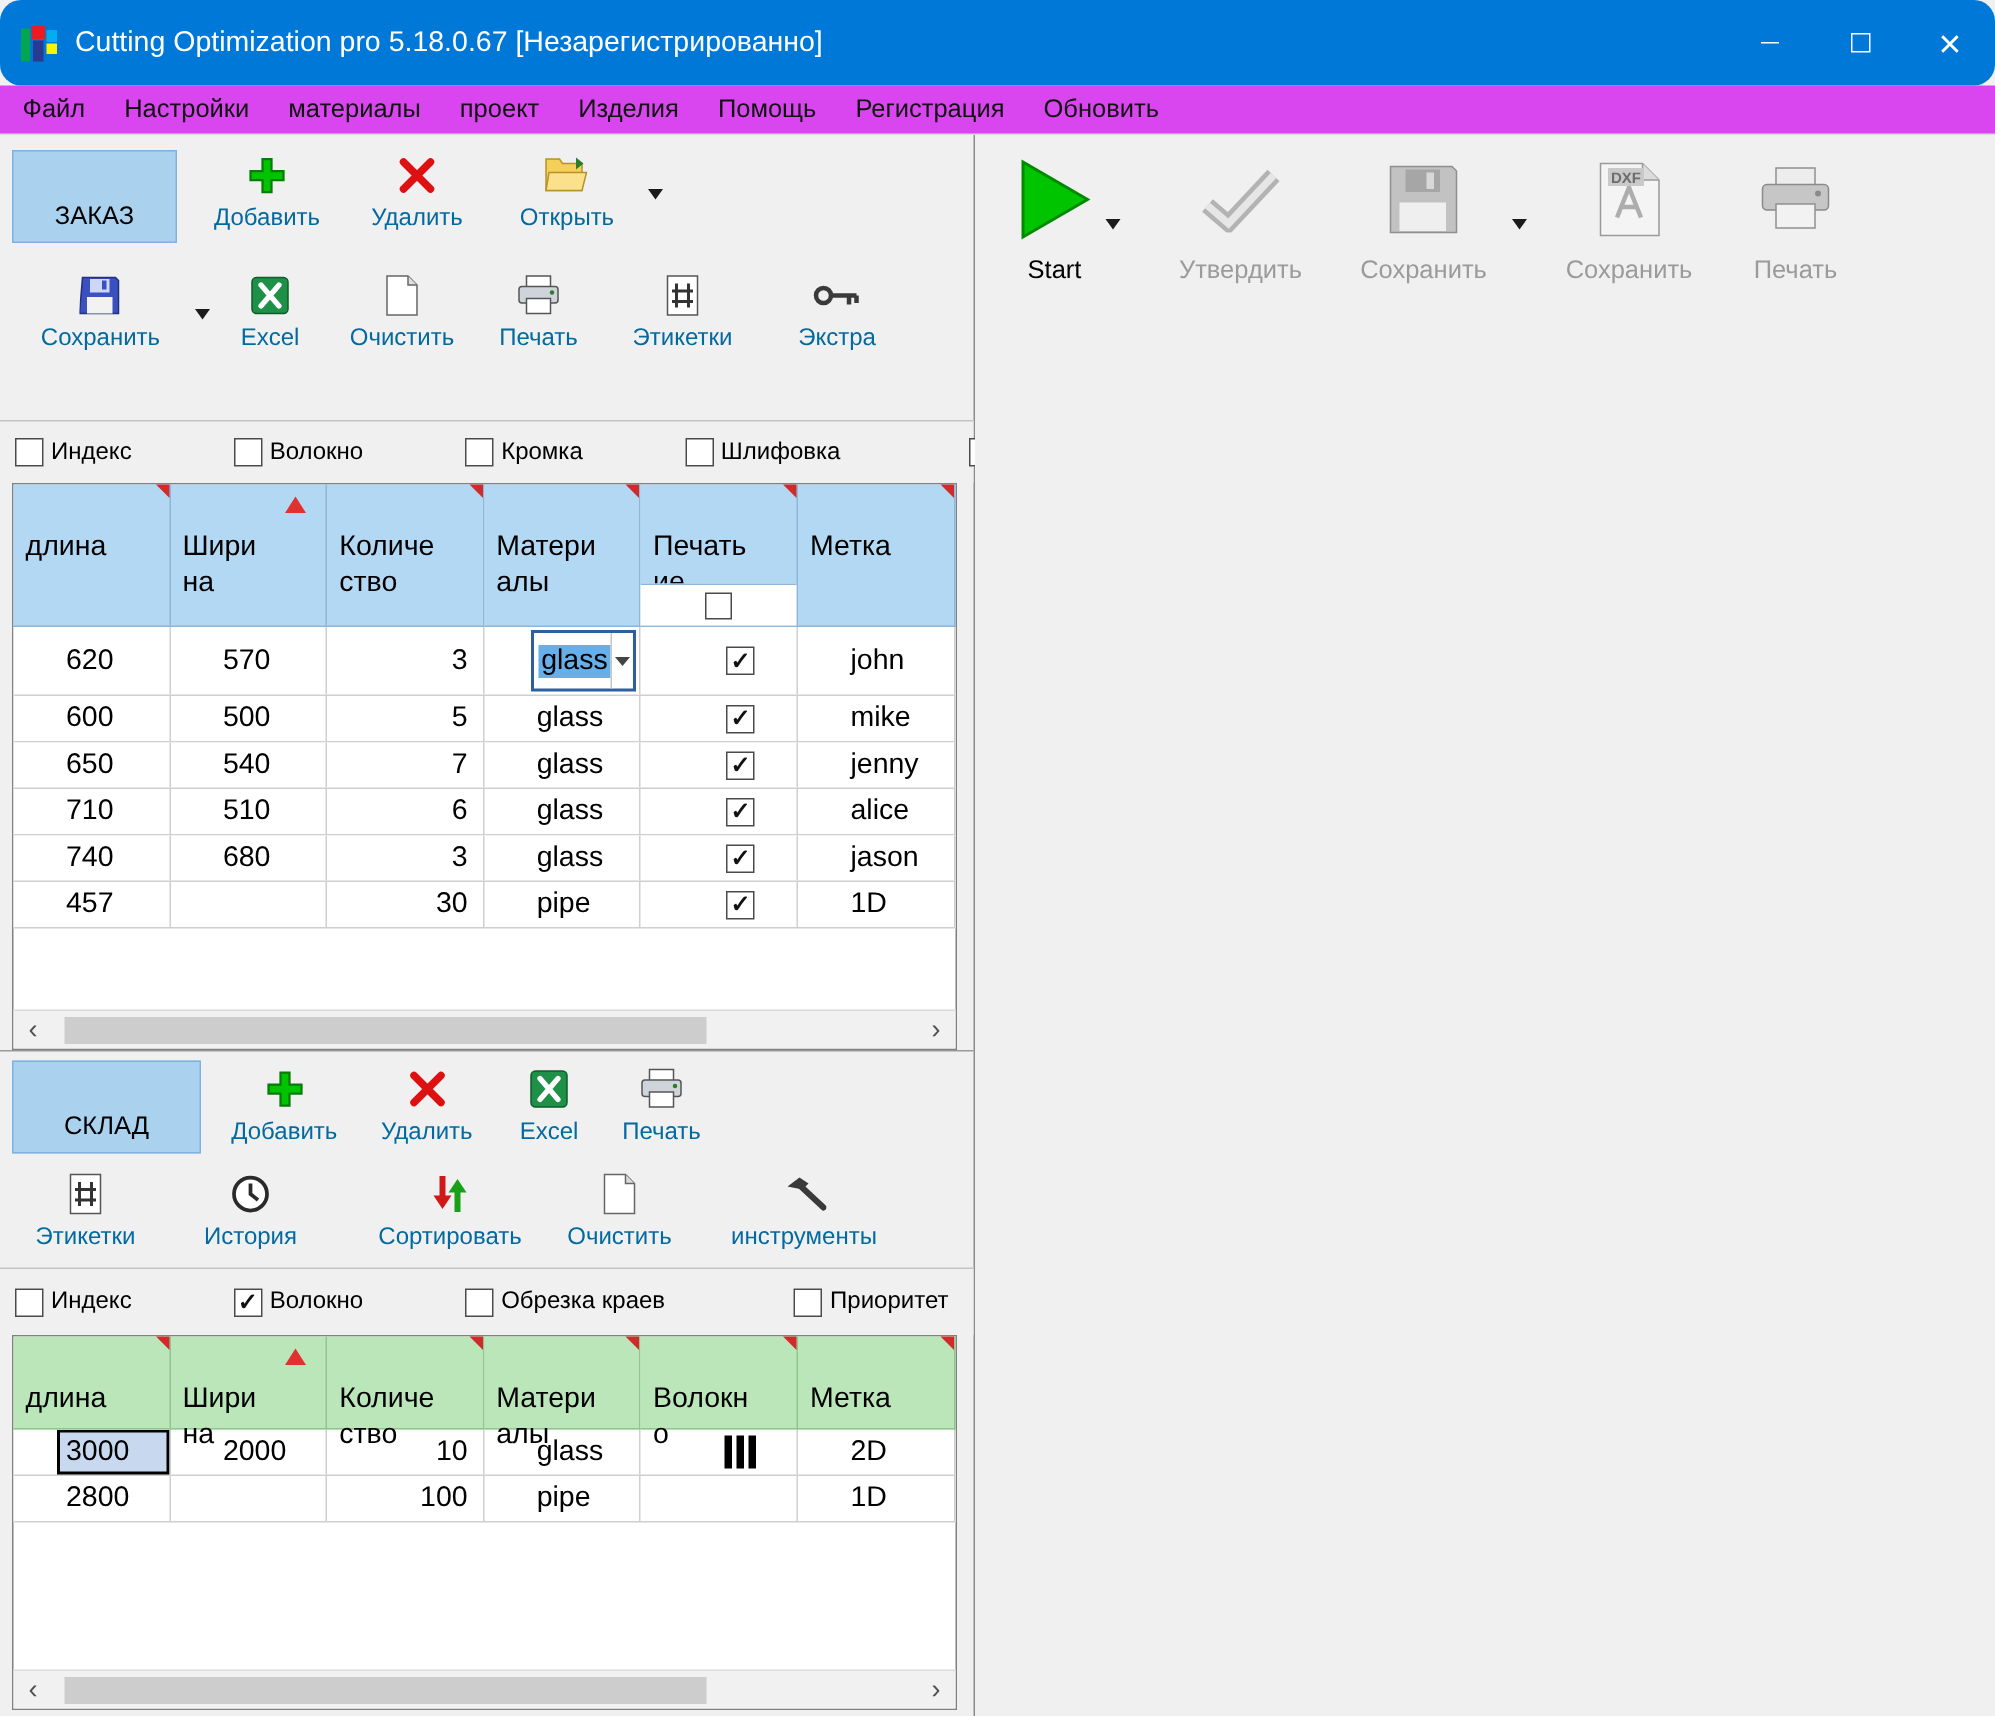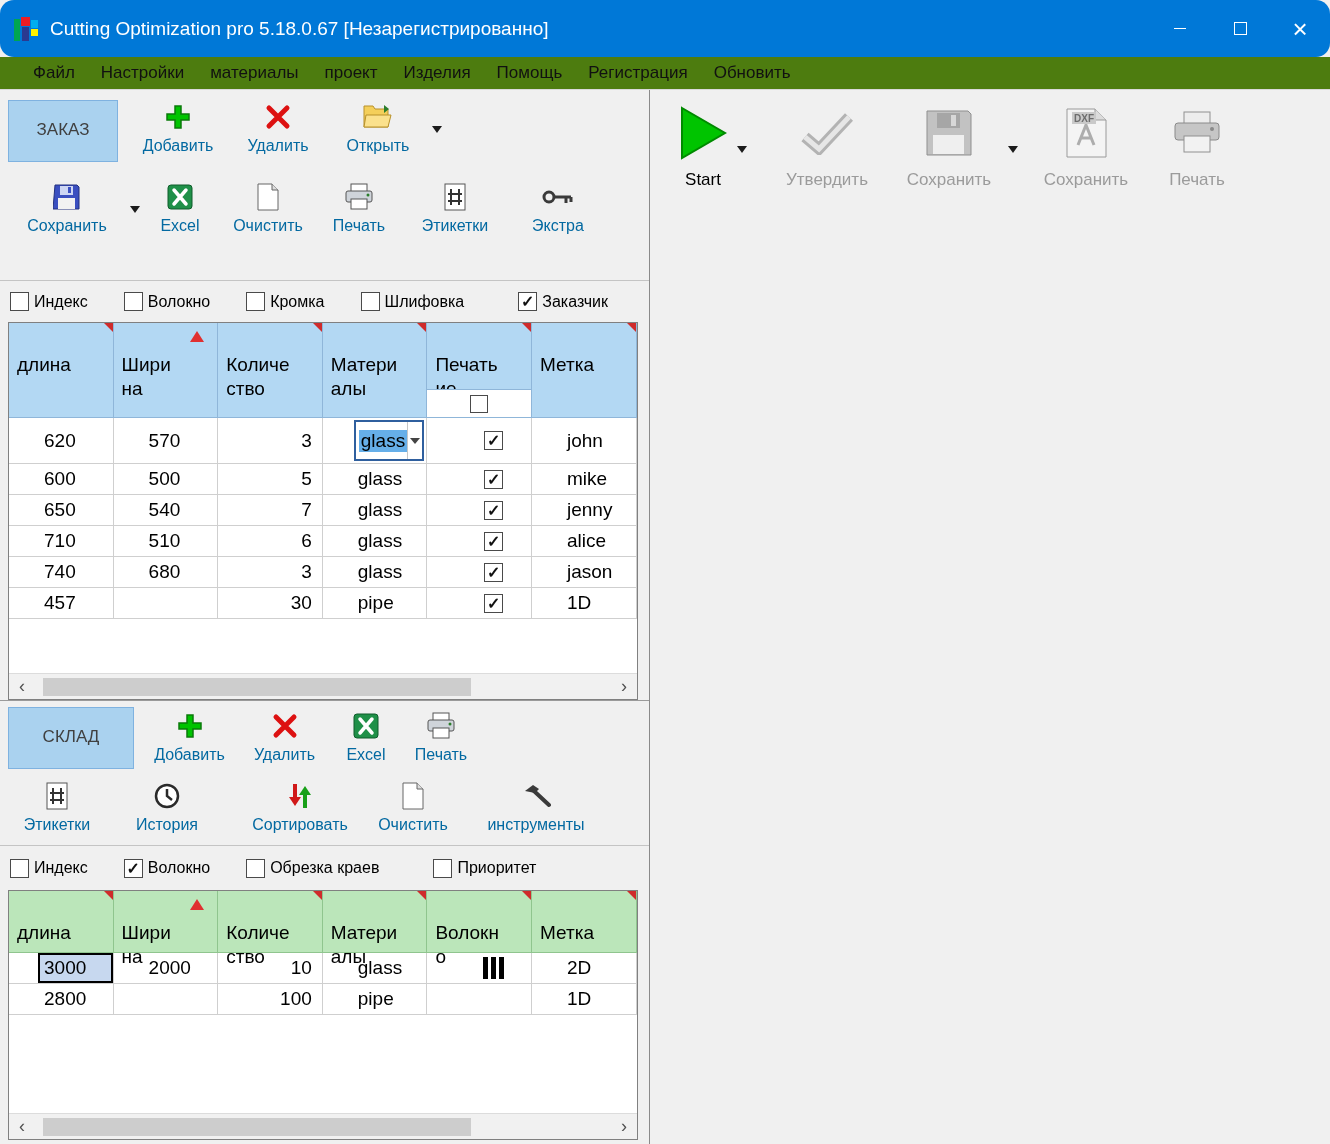--- a/index.html
+++ b/index.html
@@ -9,47 +9,47 @@
   .titlebar { height:57px; background:#0078d7; display:flex; align-items:center; color:#fff;border-radius:14px; }
   .app-icon { margin-left:12px; width:28px; height:28px; display:flex; align-items:center; justify-content:center; }
   .title-text { margin-left:10px; font-size:19px; }
   .win-controls { margin-left:auto; display:flex; height:100%; }
   .wbtn { width:60px; height:100%; display:flex; align-items:center; justify-content:center; }
   .wbtn-min::after { content:""; width:12px; height:1px; background:#fff; }
   .wbtn-max::after { content:""; width:11px; height:11px; border:1px solid #fff; }
   .wbtn-close::after { content:"×"; font-size:26px; line-height:1; }
 
   
-  .menubar { height:33px; background:#4d7c0f; display:flex; align-items:stretch; padding-left:20px; border-bottom:1px solid #d9d9d9; }
+  .menubar { height:33px; background:#d946ef; display:flex; align-items:stretch; padding-left:2px; border-bottom:1px solid #d9d9d9; }
   .menu-item { padding:0 13px; font-size:17px; color:#111; display:flex; align-items:center; }
 
   
   .main { display:flex; height:1054px; }
   .left-panel { width:650px; background:#f0f0f0; border-right:1px solid #8a8a8a; display:flex; flex-direction:column; }
   .right-panel { flex:1; background:#f0f0f0; }
 
   
   .tb1 { position:relative; height:190px; }
   .tb2 { position:relative; height:145px; border-top:1px solid #9a9a9a; }
-  .tab { position:absolute; left:8px; background:#aad2ef; border:1px solid #7fb2e0; display:flex; align-items:flex-end; justify-content:center; padding-bottom:21px; font-size:17px; color:#404040; }
+  .tab { position:absolute; left:8px; background:#aad2ef; border:1px solid #7fb2e0; display:flex; align-items:flex-end; justify-content:center; padding-bottom:7px; font-size:17px; color:#000000; }
   .tab-order { top:10px; width:110px; height:62px; }
   .tab-stock { top:6px; width:126px; height:62px; }
   .tb-row { position:absolute; display:flex; align-items:flex-start; }
   .tb1 .row1 { left:128px; top:8px; }
   .tb1 .row2 { left:8px; top:88px; }
   .tb2 .row1 { left:142px; top:6px; }
   .tb2 .row2 { left:8px; top:76px; }
   .tbtn { display:flex; flex-direction:column; align-items:center; }
   .ticon { height:38px; display:flex; align-items:center; justify-content:center; }
   .tlabel { font-size:16px; margin-top:1px; white-space:nowrap; color:#0369a1; }
   .dd { width:0; height:0; border-left:5px solid transparent; border-right:5px solid transparent; border-top:7px solid #1b1b1b; }
   .dd-tb { margin-top:28px; margin-left:4px; margin-right:8px; }
 
   
-  .filters { height:42px; display:flex; align-items:center; padding-left:10px; border-top:1px solid #c4c4c4; background:#f0f0f0; }
+  .filters { height:42px; display:flex; align-items:center; padding-left:10px; border-top:1px solid #c4c4c4; background:#f0f0f0;gap:32px; }
   .filters2 { height:45px; }
   .filter { display:flex; align-items:center; margin-right:36px; }
   .filter.wide-gap { margin-left:18px; }
   .flabel { font-size:16px; margin-left:5px; white-space:nowrap; }
   .cb { width:19px; height:19px; background:#fff; border:1px solid #4a4a4a; display:inline-flex; align-items:center; justify-content:center; font-size:16px; font-weight:700; color:#111; flex:none; }
   .cb.checked::after { content:"✓"; }
 
   
   .table-area { margin-left:8px; width:630px; background:#fff; border:1px solid #808080; position:relative; }
   .ta1 { height:378px; }

